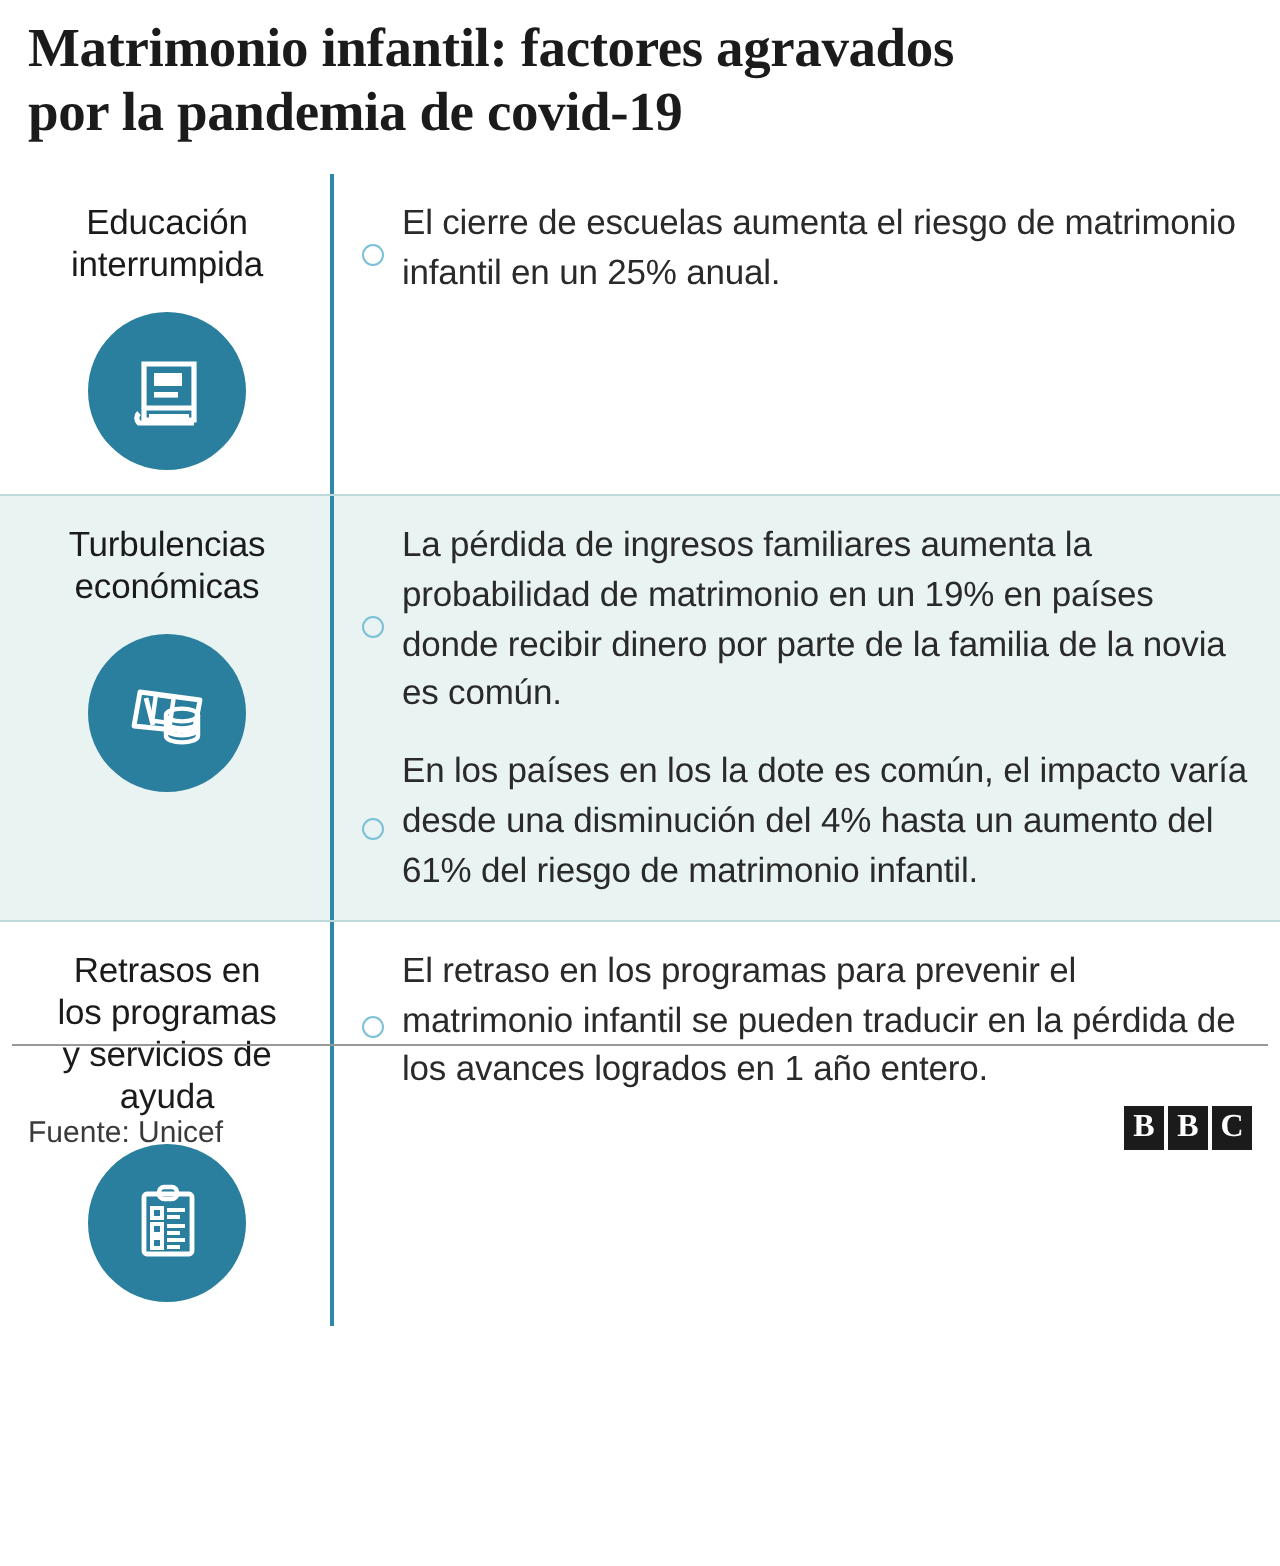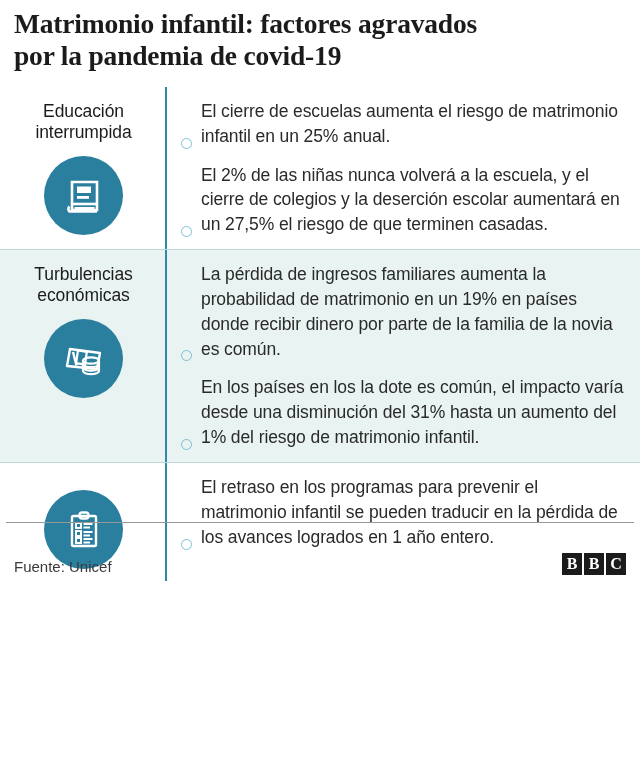--- a/index.html
+++ b/index.html
@@ -100,21 +100,21 @@
     box-sizing: border-box;
     padding: 12px 14px 12px 14px;
   }
   .bullet-list {
     list-style: none;
     margin: 0;
     padding: 0;
   }
   .bullet-item {
     display: flex;
-    align-items: flex-end;
+    align-items: center;
     margin-bottom: 14px;
   }
   .bullet-item:last-child { margin-bottom: 0; }
   .bullet-dot {
     flex: 0 0 auto;
     width: 9px;
     height: 9px;
     border-radius: 50%;
     border: 1.6px solid #7cc0d8;
     background: transparent;
@@ -202,24 +202,20 @@
             </svg>
           </div>
         </div>
       </div>
       <div class="right-col">
         <ul class="bullet-list">
           <li class="bullet-item">
             <span class="bullet-dot"></span>
             <span class="bullet-text">El cierre de escuelas aumenta el riesgo de matrimonio infantil en un 25% anual.</span>
           </li>
-          <li class="bullet-item">
-            <span class="bullet-dot"></span>
-            <span class="bullet-text">El 2% de las niñas nunca volverá a la escuela, y el cierre de colegios y la deserción escolar aumentará en un 27,5% el riesgo de que terminen casadas.</span>
-          </li>
         </ul>
       </div>
     </div>
 
     <div class="row alt div-top">
       <div class="left-col">
         <div class="sep-line"></div>
         <div class="cat-label">Turbulencias
 económicas</div>
         <div class="icon-wrap">
@@ -241,29 +237,33 @@
         </div>
       </div>
       <div class="right-col">
         <ul class="bullet-list">
           <li class="bullet-item">
             <span class="bullet-dot"></span>
             <span class="bullet-text">La pérdida de ingresos familiares aumenta la probabilidad de matrimonio en un 19% en países donde recibir dinero por parte de la familia de la novia es común.</span>
           </li>
           <li class="bullet-item">
             <span class="bullet-dot"></span>
-            <span class="bullet-text">En los países en los la dote es común, el impacto varía desde una disminución del 31% hasta un aumento del 1% del riesgo de matrimonio infantil.</span>
+            <span class="bullet-text">En los países en los la dote es común, el impacto varía desde una disminución del 4% hasta un aumento del 61% del riesgo de matrimonio infantil.</span>
           </li>
         </ul>
       </div>
     </div>
 
     <div class="row div-top">
       <div class="left-col">
         <div class="sep-line"></div>
+        <div class="cat-label">Retrasos en
+los programas
+y servicios de
+ayuda</div>
         <div class="icon-wrap">
           <div class="icon-circle">
             <svg width="46" height="46" viewBox="0 0 46 46" aria-hidden="true">
               <rect x="11" y="9" width="24" height="30" rx="1.5" fill="none" stroke="#ffffff" stroke-width="2.4"></rect>
               <rect x="18.5" y="5.5" width="9" height="6" rx="2.6" fill="none" stroke="#ffffff" stroke-width="2.3"></rect>
               <g fill="none" stroke="#ffffff" stroke-width="2">
                 <rect x="15" y="16" width="5" height="5"></rect>
                 <rect x="15" y="24" width="5" height="5"></rect>
                 <rect x="15" y="31" width="5" height="5"></rect>
               </g>

